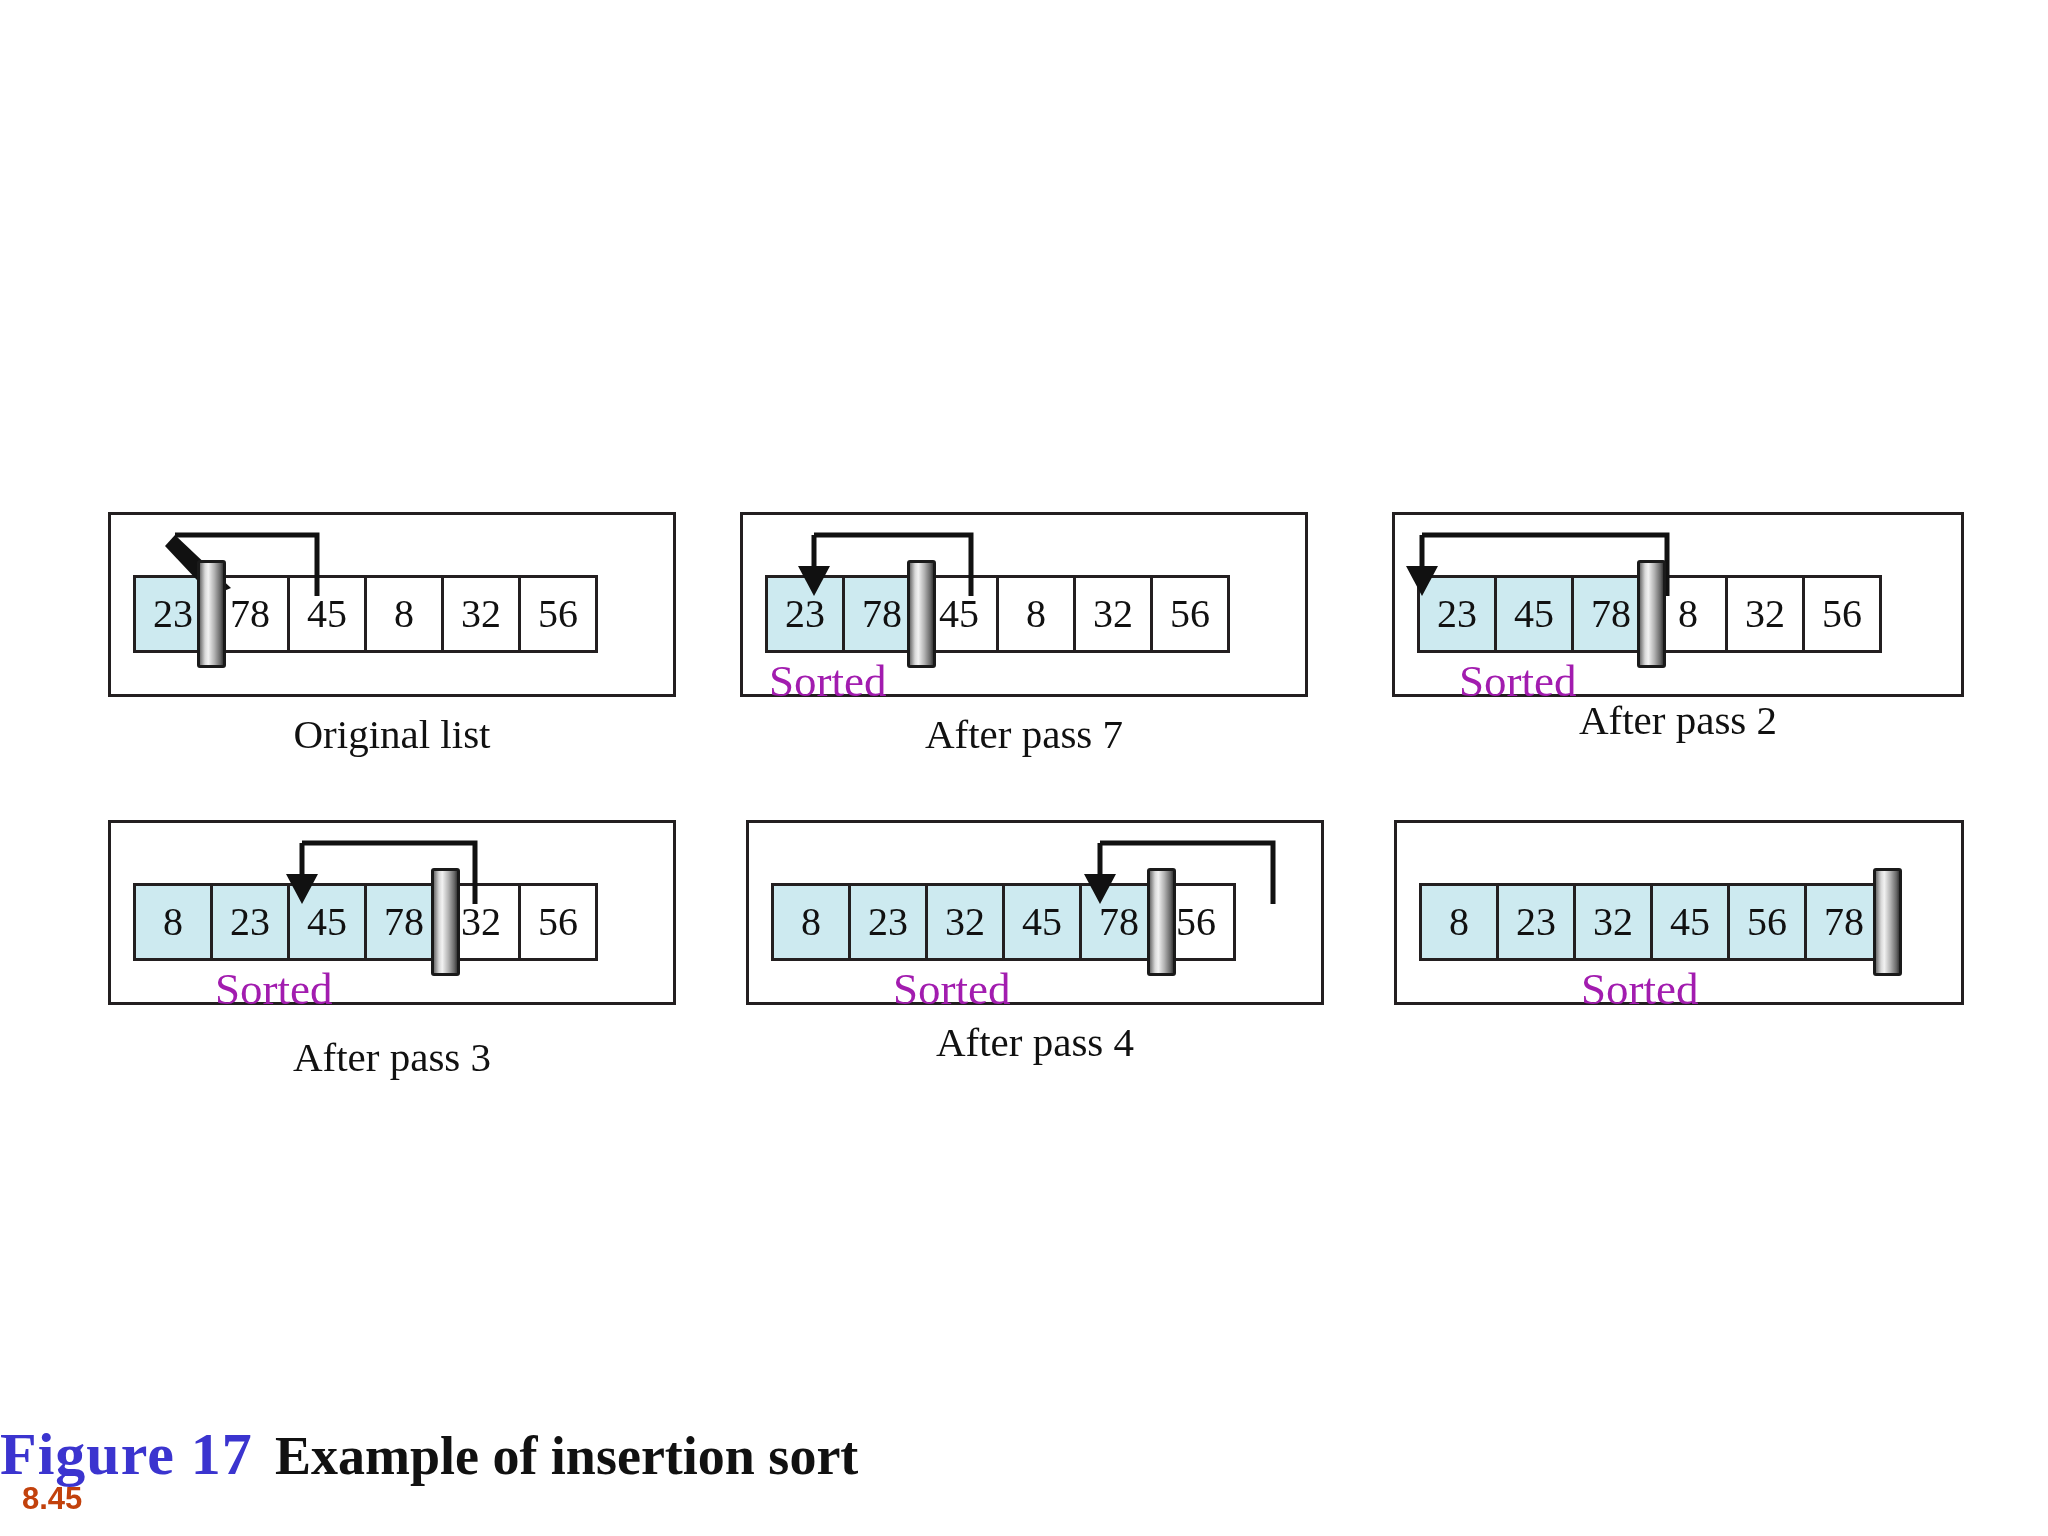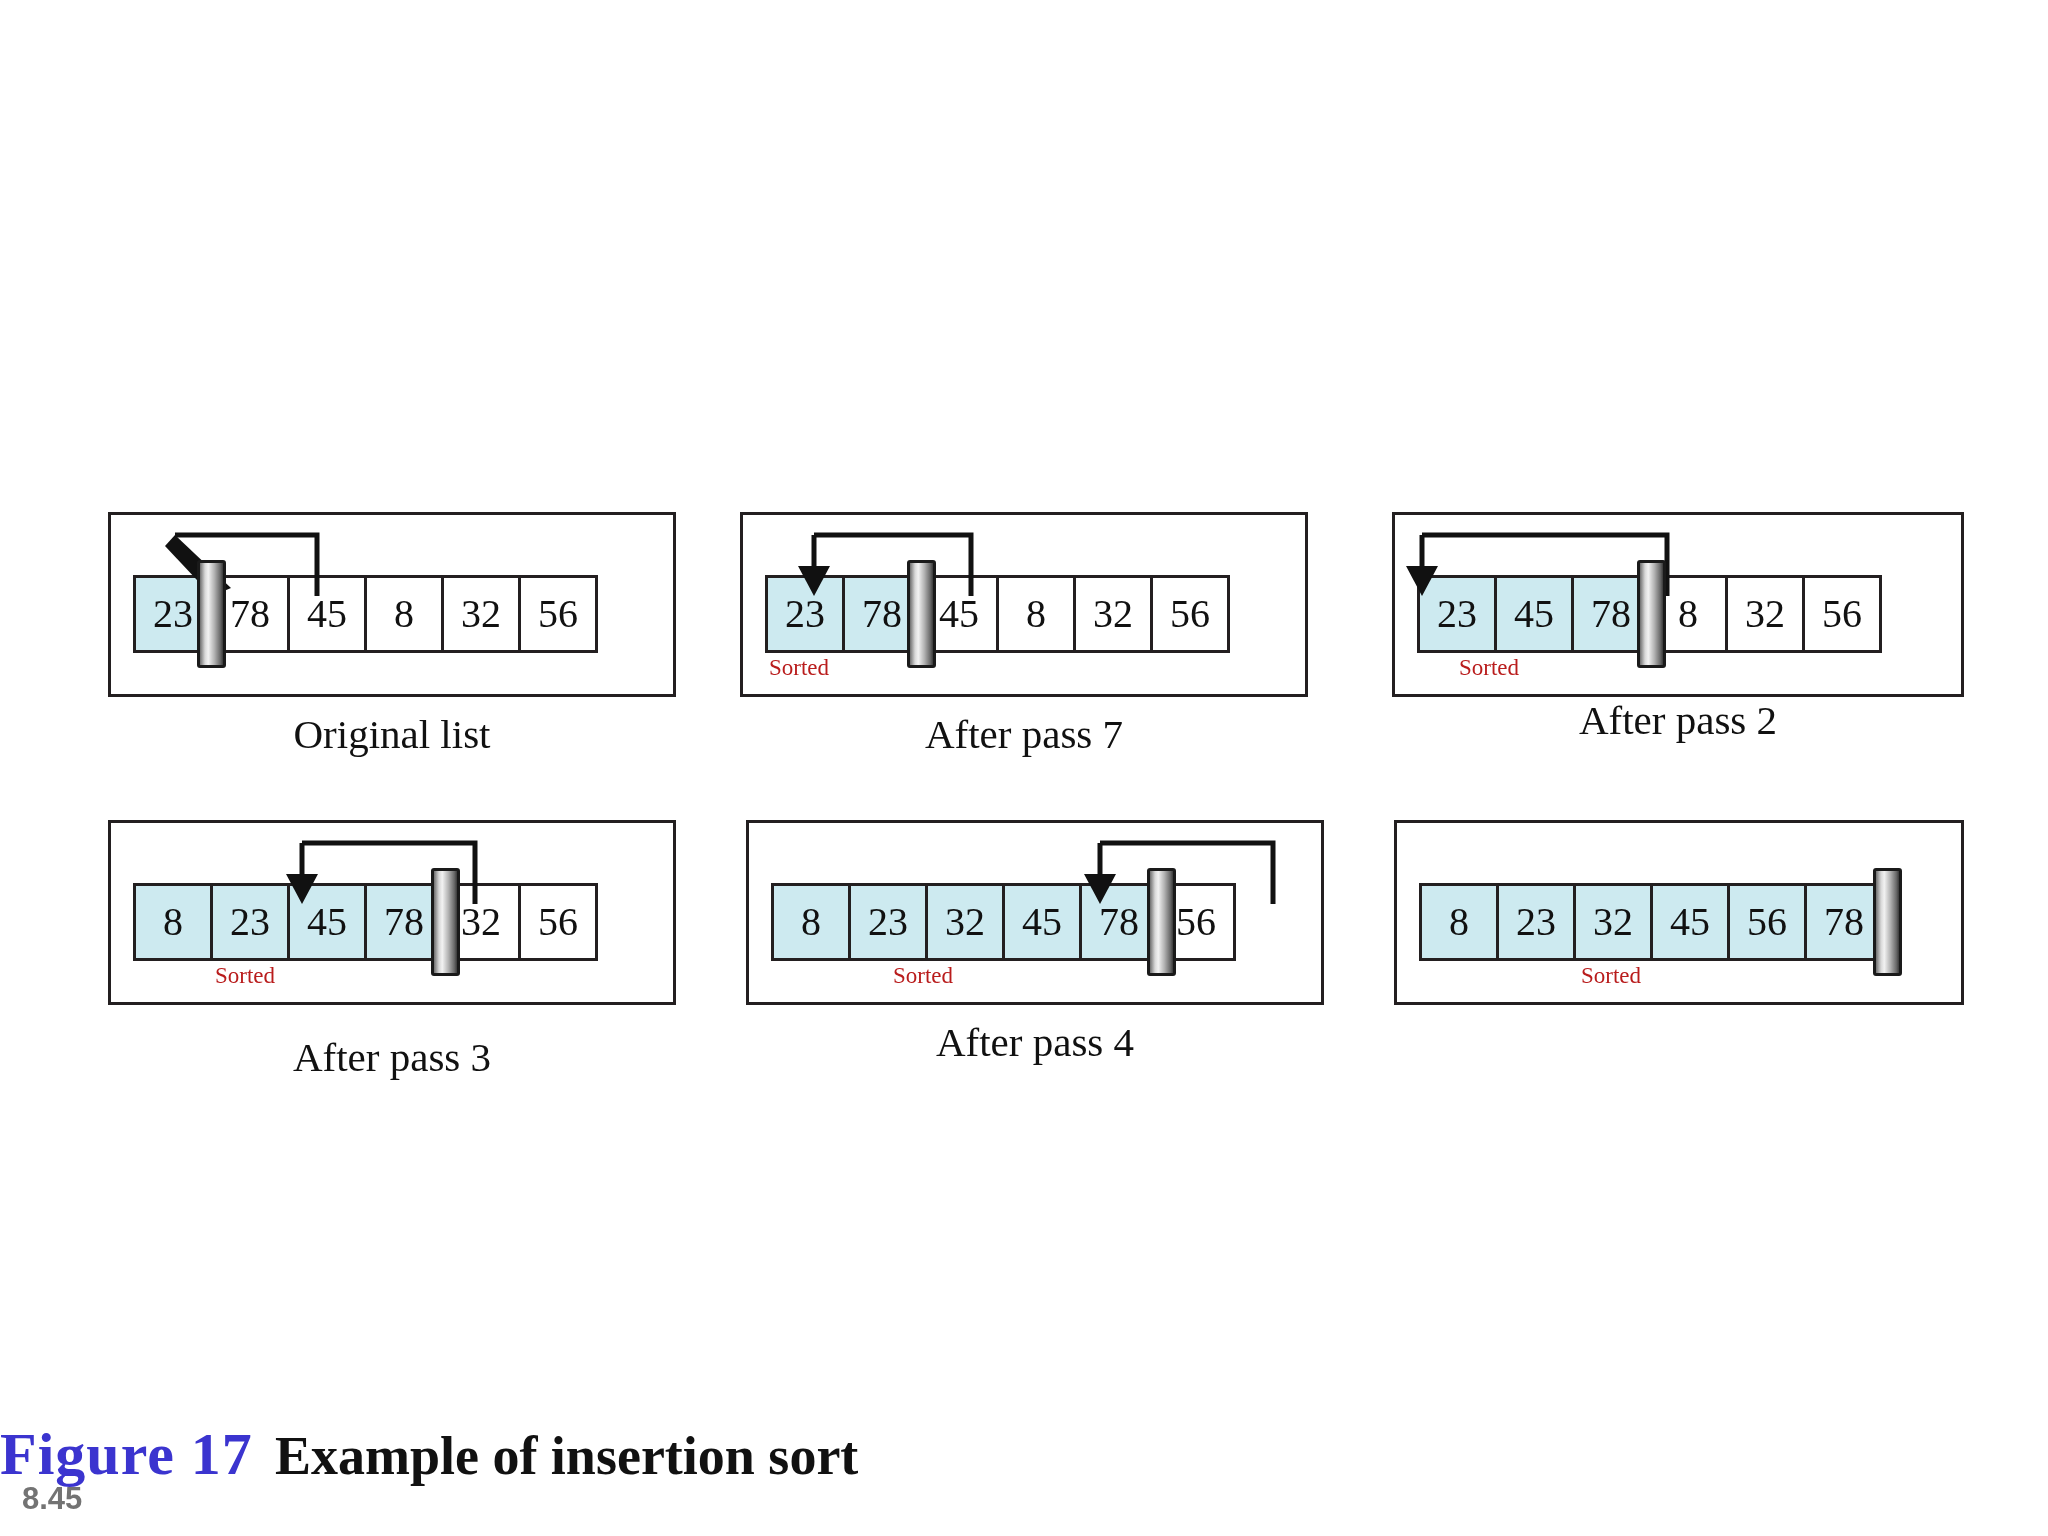--- a/index.html
+++ b/index.html
@@ -94,22 +94,22 @@
     stroke-linejoin: miter;
     stroke-linecap: butt;
   }
   .arrow-svg polygon.head {
     fill: #111111;
   }
 
   
   .sorted-label {
     position: absolute;
-    font-size: 23px;
-    color: #b91c1c;
+    font-size: 45px;
+    color: #a21caf;
     white-space: nowrap;
     font-family: "Liberation Serif", "DejaVu Serif", serif;
   }
 
   
   .panel-caption {
     position: absolute;
     width: 100%;
     text-align: center;
     font-size: 41px;
@@ -143,21 +143,21 @@
   }
 
   
   .slide-number {
     position: absolute;
     left: 22px;
     top: 1481px;
     font-family: "Liberation Sans", "DejaVu Sans", sans-serif;
     font-weight: bold;
     font-size: 31px;
-    color: #737373;
+    color: #c2410c;
   }
 </style>
 </head>
 <body>
 
 <div class="figure-grid">
 
   <div class="panel" style="left:0px; top:0px; width:568px; height:185px;">
     <div class="panel-box">
       <svg class="arrow-svg" style="left:46px; top:15px; width:170px; height:66px;" viewBox="0 0 170 66">

